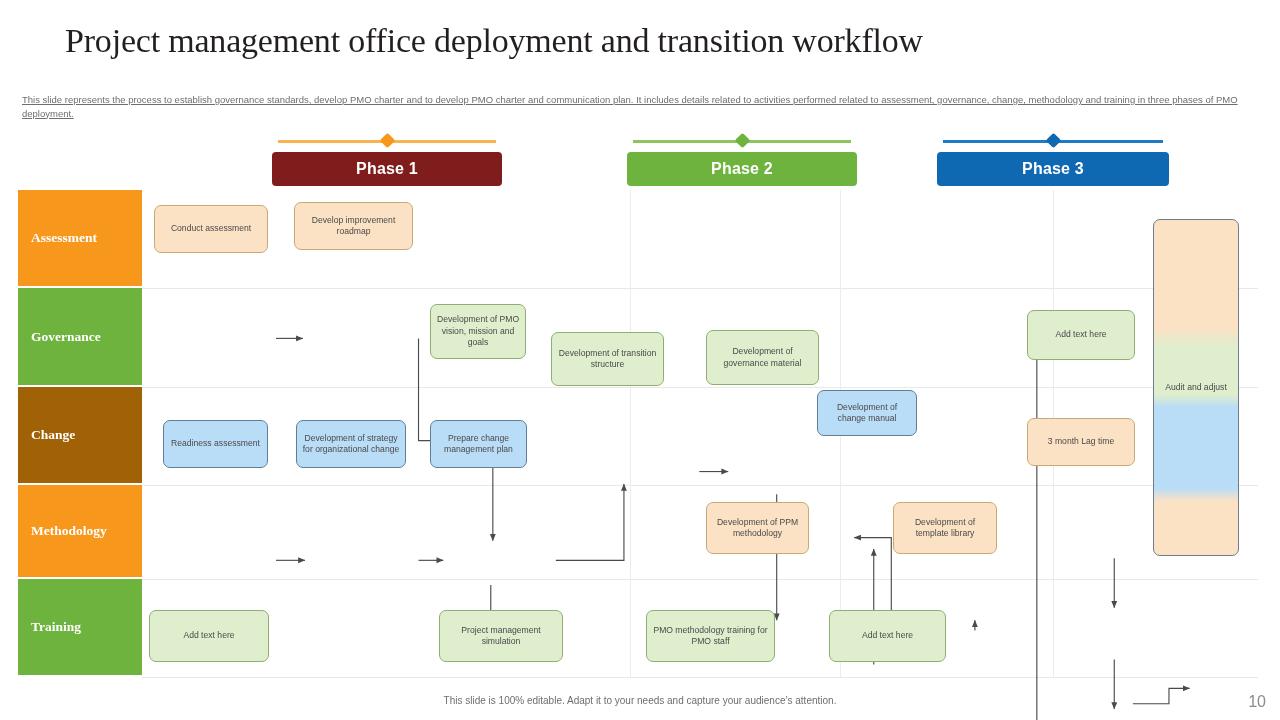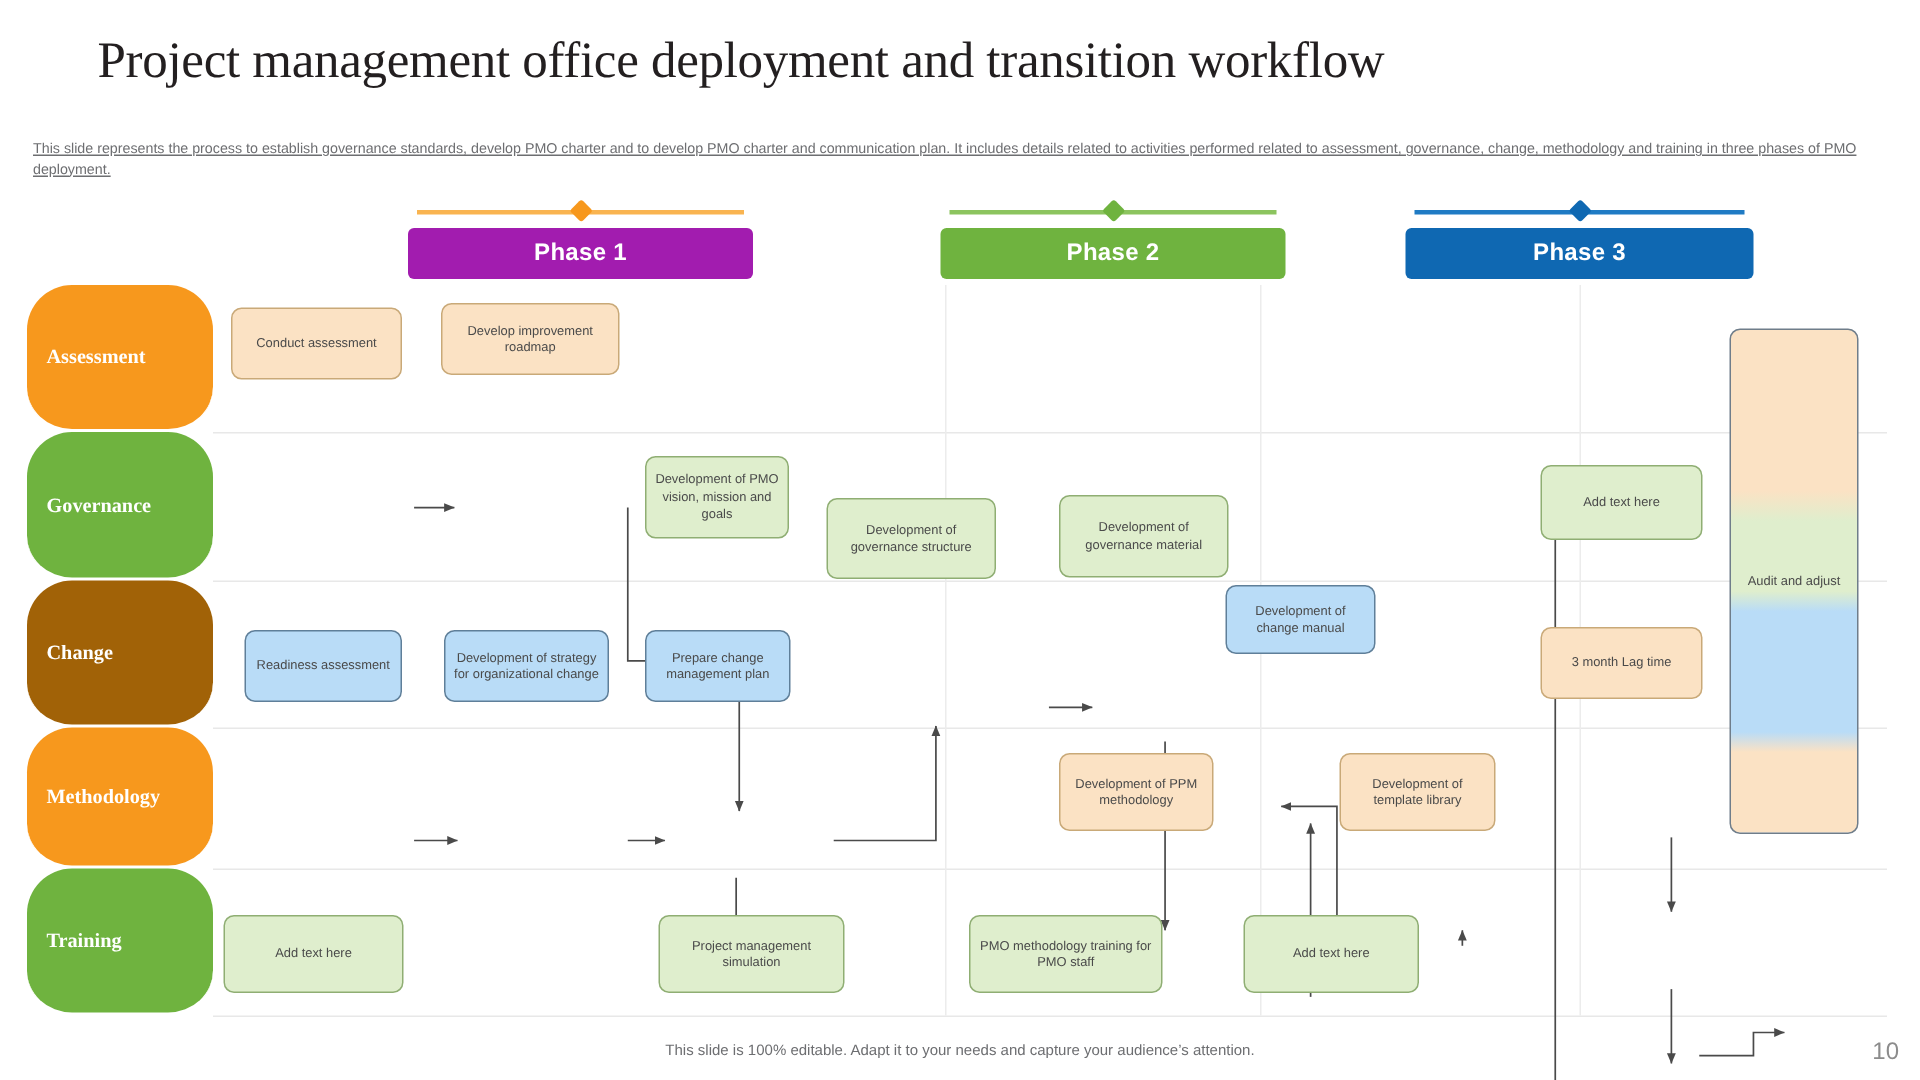--- a/index.html
+++ b/index.html
@@ -46,21 +46,20 @@
 
   
   #grid { position:absolute; left:18px; top:190px; width:1240px; height:488px; }
 
   .row-label {
     position:absolute; left:0; width:124px;
     color:#ffffff; font-family:"Liberation Serif", serif;
     font-weight:bold; font-size:13.5px;
     display:flex; align-items:center; padding-left:13px;
     border-bottom:2px solid #ffffff;
-    border-radius:30px;
   }
   .rowline {
     position:absolute; left:124px; right:0; height:1px; background:#e8e8e8;
   }
   .colline {
     position:absolute; top:0; width:1px; background:#ececec;
   }
 
   
   .node {
@@ -94,21 +93,21 @@
 </style>
 </head>
 <body>
 
 <div id="slide-title">Project management office deployment and transition workflow</div>
 <div id="slide-subtitle">This slide represents the process to establish governance standards, develop PMO charter and to develop PMO  charter and communication plan. It includes details related to activities performed related to assessment, governance, change, methodology and training in three phases of PMO  deployment.</div>
 
 <div class="phase" id="phase-1">
   <div class="bar-line" style="background:#f9b450"></div>
   <div class="bar-diamond" style="background:#f7981d"></div>
-  <div class="pill" style="background:#a21caf">Phase 1</div>
+  <div class="pill" style="background:#7f1d1d">Phase 1</div>
 </div>
 <div class="phase" id="phase-2">
   <div class="bar-line" style="background:#8cc45f"></div>
   <div class="bar-diamond" style="background:#6fb33f"></div>
   <div class="pill" style="background:#6fb33f">Phase 2</div>
 </div>
 <div class="phase" id="phase-3">
   <div class="bar-line" style="background:#1f7bc4"></div>
   <div class="bar-diamond" style="background:#0f68b2"></div>
   <div class="pill" style="background:#0f68b2">Phase 3</div>
@@ -200,21 +199,21 @@
 
   <div class="node n-audit" style="left:1135px;top:29px;width:86px;height:337px">
     <span>Audit and adjust</span>
     </div>
 
   <div class="node n-green" style="left:412px;top:114px;width:96px;height:55px">
     <span>Development of PMO  vision, mission and goals</span>
     </div>
 
   <div class="node n-green" style="left:533px;top:142px;width:113px;height:54px">
-    <span>Development of governance structure</span>
+    <span>Development of transition structure</span>
     </div>
 
   <div class="node n-green" style="left:688px;top:140px;width:113px;height:55px">
     <span>Development of governance material</span>
     </div>
 
   <div class="node n-green" style="left:1009px;top:120px;width:108px;height:50px">
     <span>Add text here</span>
     </div>
 

